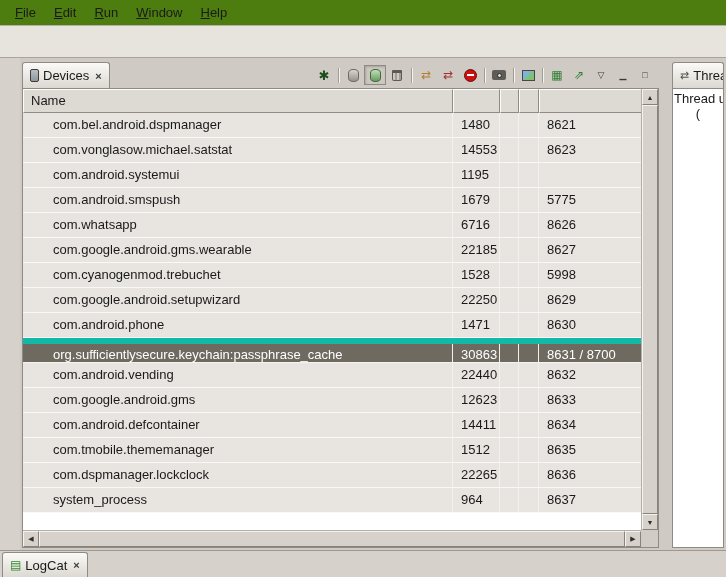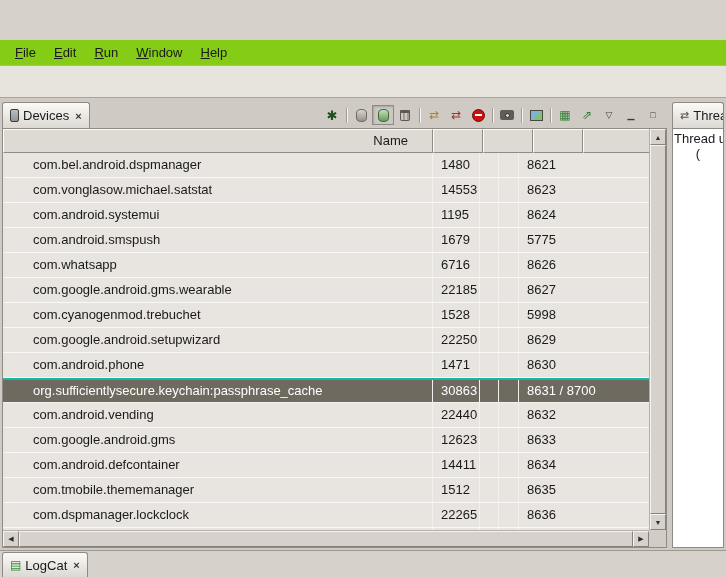--- a/index.html
+++ b/index.html
@@ -1,28 +1,28 @@
 <!DOCTYPE html>
 <html><head>
 <meta charset="utf-8">
 <style>
   * { margin:0; padding:0; box-sizing:border-box; }
   html,body { width:726px; height:577px; overflow:hidden; }
   body { font-family:"Liberation Sans", sans-serif; font-size:13px; color:#1a1a1a; background:#d6d2cb; }
   .app { width:726px; height:577px; display:flex; flex-direction:column; background:#d6d2cb; }
 
   
-  .menubar { height:26px; background:#84cc16; display:flex; align-items:center; padding-left:6px; border-bottom:1px solid #b4b0a9; flex:none;margin-top:40px; }
+  .menubar { height:26px; background:#4d7c0f; display:flex; align-items:center; padding-left:6px; border-bottom:1px solid #b4b0a9; flex:none; }
   .menu-item { padding:3px 9px; cursor:default; }
   .menu-item u { text-decoration:underline; }
 
   .toolbar-strip { height:32px; background:#e7e3dd; border-bottom:1px solid #a9a59e; flex:none; }
 
   
-  .main { flex:1; display:flex; padding:2px; gap:5px; background:#cfcbc4; min-height:0; }
+  .main { flex:1; display:flex; padding:2px; gap:13px; background:#cfcbc4; min-height:0;margin-left:20px; }
 
   .devices-panel { flex:1; display:flex; flex-direction:column; min-width:0; }
   .panel-header { height:28px; display:flex; align-items:flex-end; flex:none; }
   .tab { display:flex; align-items:center; gap:4px; height:26px; padding:0 7px; background:linear-gradient(#fbfaf8,#dcd8d2);
          border:1px solid #8f8b84; border-bottom:none; border-radius:3px 3px 0 0; white-space:nowrap; overflow:hidden; }
   .tab-close { font-weight:bold; font-size:11px; color:#3c3a35; margin-left:2px; }
 
   .device-icon { width:9px; height:13px; border:1px solid #3f3c37; border-radius:2px; background:linear-gradient(#b9bfc7,#8f959d); display:inline-block; flex:none; }
   .tab-glyph { font-size:11px; line-height:1; flex:none; }
 
@@ -44,33 +44,33 @@
   .stop-bar { width:7px; height:2px; background:#fff; }
   .camera { width:14px; height:10px; background:#5f5b55; border-radius:2px; display:flex; align-items:center; justify-content:center; }
   .lens { width:5px; height:5px; border-radius:50%; background:#cfd6dd; border:1px solid #2e2c29; }
   .viewbox { width:13px; height:11px; border:1px solid #4a4741; background:linear-gradient(135deg,#7fb4d8 0 50%, #7fc07a 50% 100%); }
 
   
   .table-wrap { flex:1; position:relative; background:#fff; border:1px solid #8f8b84; min-height:0; overflow:hidden; }
   .table-inner { position:absolute; top:0; left:0; right:17px; bottom:17px; overflow:hidden; }
   .table-header { display:flex; height:24px; }
   .th { background:#ddd9d3; border-top:1px solid #fcfcfa; border-left:1px solid #fcfcfa; border-right:1px solid #8f8b84; border-bottom:1px solid #8f8b84;
-        padding:0 24px; line-height:22px; white-space:nowrap; overflow:hidden; flex:none;text-align:right; }
+        padding:0 7px; line-height:22px; white-space:nowrap; overflow:hidden; flex:none; }
   .w-name { width:430px; }
   .w-pid  { width:47px; }
   .w-c3   { width:19px; }
   .w-c4   { width:20px; }
   .w-port { flex:1; border-right:none; min-width:0; }
   .row { display:flex; height:25px; line-height:24px; background:#e8e5e0; border-bottom:1px solid #f9f8f6; cursor:default; }
   .cell { padding:0 8px; white-space:nowrap; overflow:hidden; flex:none; }
   .cell.w-name { padding-left:30px; border-right:1px solid #f3f1ee; }
   .cell.w-pid  { border-right:1px solid #f3f1ee; }
   .cell.w-c3, .cell.w-c4 { padding:0; border-right:1px solid #f3f1ee; }
   .cell.w-port { flex:1; }
-  .row.selected { background:#6e6a60; color:#fff; border-top:2px solid #14b8a6; border-bottom:1px solid #f4f3f0; line-height:22px; }
+  .row.selected { background:#6e6a60; color:#fff; border-top:6px solid #14b8a6; border-bottom:1px solid #f4f3f0; line-height:22px; }
 
   
   .vscroll { position:absolute; top:0; right:0; bottom:17px; width:17px; background:#cbc7c0; border-left:1px solid #b3afa8; display:flex; flex-direction:column; }
   .hscroll { position:absolute; left:0; right:17px; bottom:0; height:17px; background:#cbc7c0; border-top:1px solid #b3afa8; display:flex; }
   .sb-btn { width:16px; height:16px; background:#d6d2cb; border:1px solid; border-color:#f4f3f0 #87837c #87837c #f4f3f0;
             font-size:7px; display:flex; align-items:center; justify-content:center; color:#2f2d29; flex:none; }
   .sb-thumb { flex:1; background:#d6d2cb; border:1px solid; border-color:#f4f3f0 #87837c #87837c #f4f3f0; }
   .scroll-corner { position:absolute; right:0; bottom:0; width:17px; height:17px; background:#d1cdc6; }
 
   
@@ -185,21 +185,20 @@
               <div class="cell w-pid">14553</div>
               <div class="cell w-c3"></div>
               <div class="cell w-c4"></div>
               <div class="cell w-port">8623</div>
             </div>
               <div class="row">
               <div class="cell w-name">com.android.systemui</div>
               <div class="cell w-pid">1195</div>
               <div class="cell w-c3"></div>
               <div class="cell w-c4"></div>
-              <div class="cell w-port">8624</div>
             </div>
               <div class="row">
               <div class="cell w-name">com.android.smspush</div>
               <div class="cell w-pid">1679</div>
               <div class="cell w-c3"></div>
               <div class="cell w-c4"></div>
               <div class="cell w-port">5775</div>
             </div>
               <div class="row">
               <div class="cell w-name">com.whatsapp</div>

